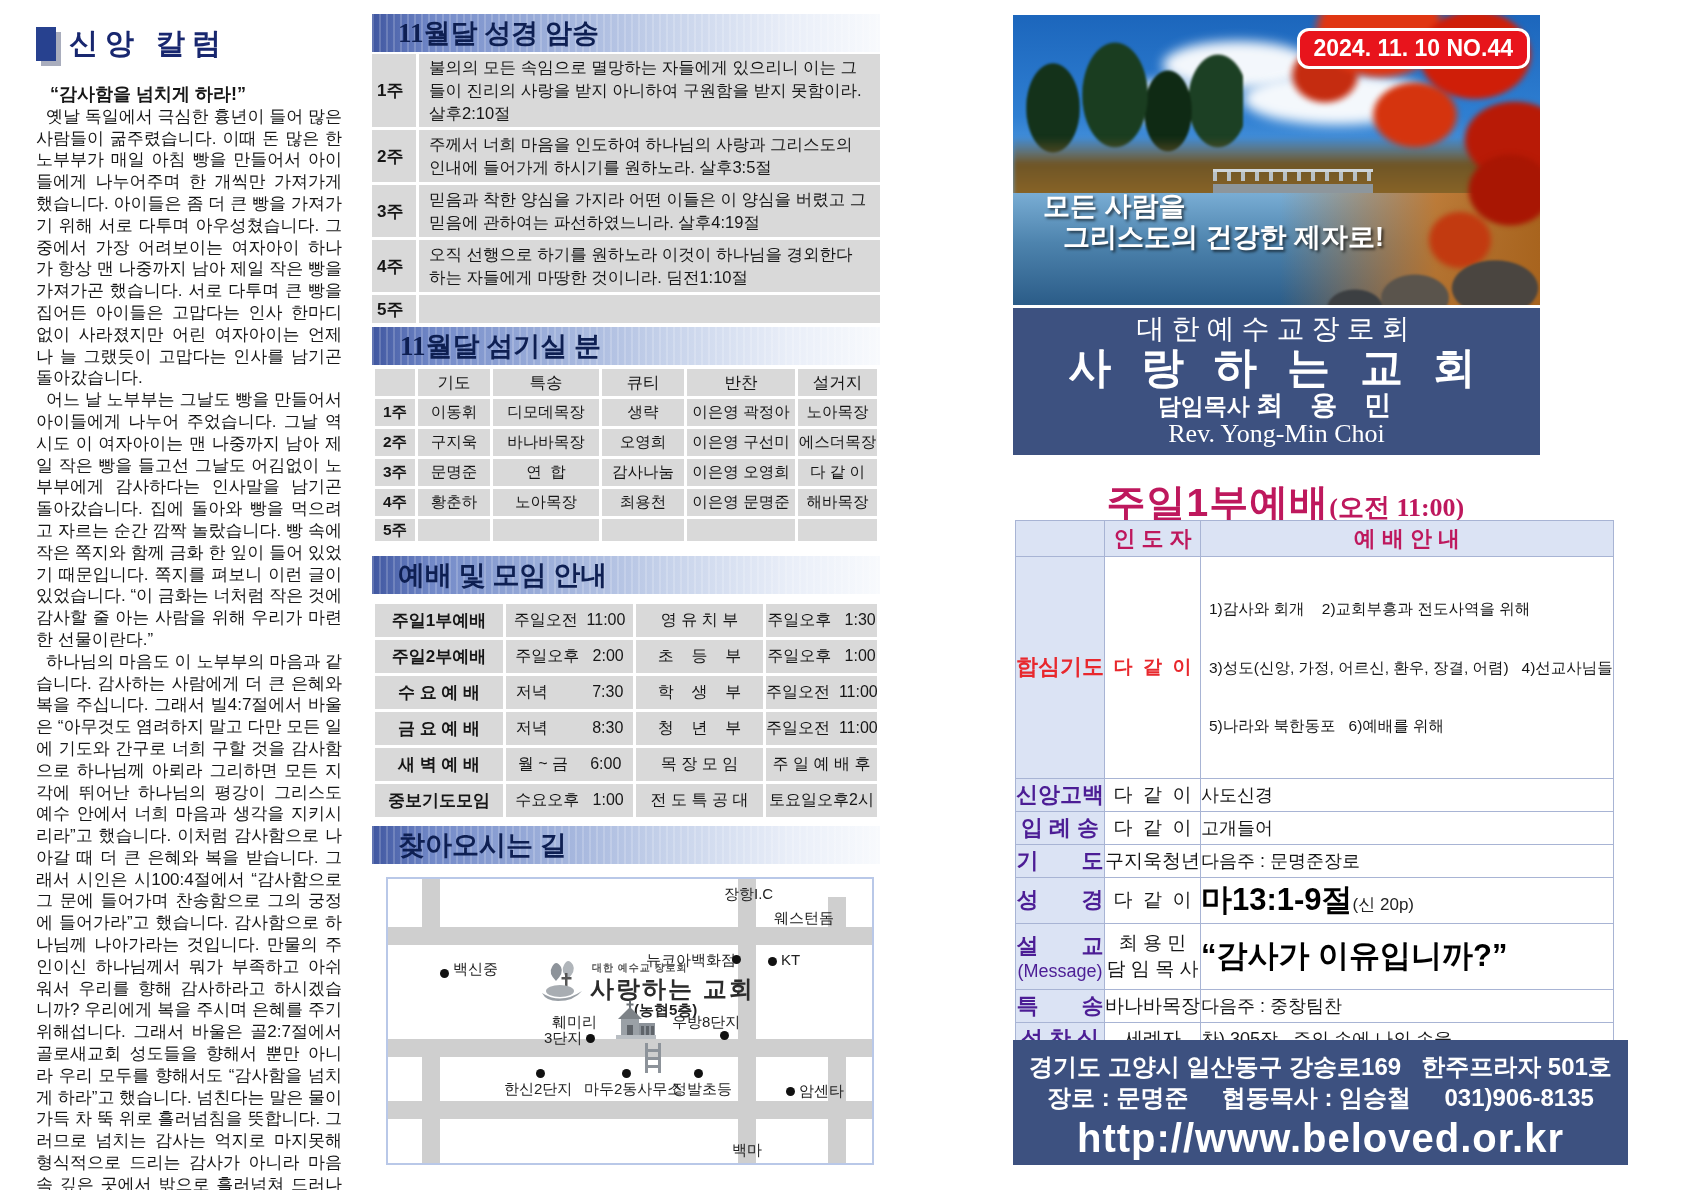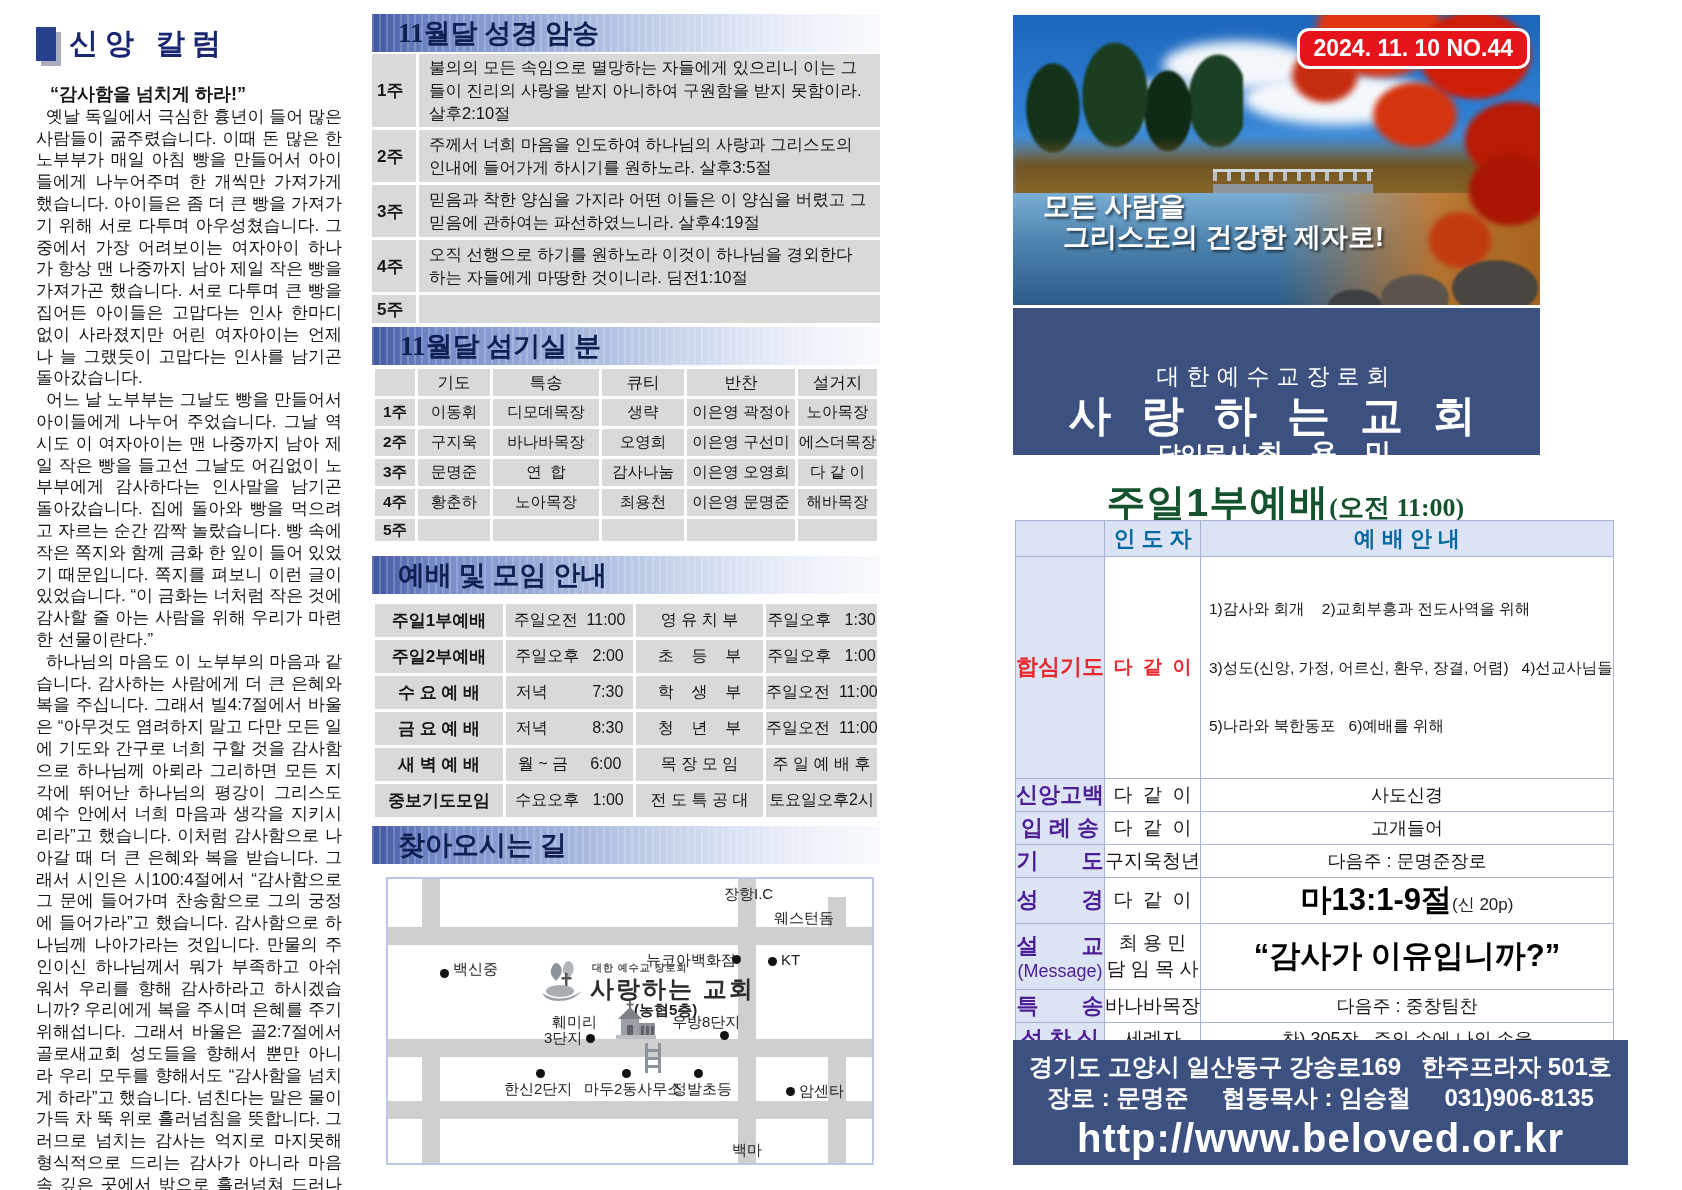--- a/index.html
+++ b/index.html
@@ -87,37 +87,37 @@
      radial-gradient(45px 30px at 40px 75px,#3c3f42 60%,transparent 63%);}
   .badge{position:absolute;right:10px;top:13px;background:#e8141c;color:#fff;font-weight:bold;
          font-size:23px;line-height:23px;padding:6px 14px;border:3px solid #fff;border-radius:12px;
          white-space:pre;}
   .caption{position:absolute;left:30px;top:176px;color:#fff;font-weight:bold;font-size:27px;
            line-height:31px;text-shadow:2px 2px 3px rgba(0,0,0,.65);}
   .caption .c2{margin-left:20px;}
 
   .church-panel{position:absolute;left:1013px;top:308px;width:527px;height:147px;background:#3d5180;
                 color:#fff;text-align:center;box-sizing:border-box;padding-top:8px;}
-  .denom{font-family:"Liberation Serif",serif;font-size:23px;letter-spacing:7px;line-height:26px;margin-top:48px;}
+  .denom{font-family:"Liberation Serif",serif;font-size:28px;letter-spacing:7px;line-height:26px;}
   .cname{font-size:43px;font-weight:bold;letter-spacing:9px;line-height:50px;white-space:pre;}
   .pastor{font-size:23px;font-weight:bold;line-height:27px;white-space:pre;}
   .pastor .pname{font-size:27px;letter-spacing:4px;}
   .pastor-en{font-family:"Liberation Serif",serif;font-size:26px;line-height:28px;}
 
-  .service-title{position:absolute;left:1013px;top:458px;width:527px;text-align:center;color:#14532d;white-space:pre;}
+  .service-title{position:absolute;left:1013px;top:458px;width:527px;text-align:center;color:#be185d;white-space:pre;}
   .service-title .stm{font-size:39px;font-weight:bold;letter-spacing:1px;}
   .service-title .stt{font-size:26px;font-weight:bold;font-family:"Liberation Serif",serif;}
 
   .order-table{position:absolute;left:1015px;top:520px;width:525px;border-collapse:collapse;}
   .order-table td{border:1.5px solid #a8b4d4;padding:0;vertical-align:middle;}
   .order-table .lbl{background:#dbe3f4;color:#4c1d95;font-weight:bold;font-size:22px;
                     text-align:center;white-space:pre;}
-  .order-table .hdr{background:#dbe3f4;color:#0369a1;font-weight:bold;font-size:22px;text-align:center;white-space:pre;}
+  .order-table .hdr{background:#dbe3f4;color:#be185d;font-weight:bold;font-size:22px;text-align:center;white-space:pre;}
   .order-table .leader{font-size:19px;text-align:center;white-space:pre;}
-  .order-table .content{font-size:18px;text-align:center;white-space:pre;}
+  .order-table .content{font-size:18px;white-space:pre;}
   .order-table .red{color:#e8282d;}
   .order-table .multiline{font-size:15.5px;line-height:19.5px;text-align:left;padding:3px 0 3px 8px;white-space:pre;}
   .order-table .bigtxt{font-size:31px;font-weight:bold;color:#000;}
   .order-table .smallnote{font-size:17px;color:#222;font-weight:normal;}
   .order-table .lbl-sub{font-size:18px;font-weight:normal;}
   .yt-cell{display:flex;align-items:center;justify-content:center;gap:7px;}
   .yt-brand{font-size:23px;font-weight:bold;color:#0f172a;}
   .yt-channel{font-size:21px;font-weight:bold;color:#000;}
 
   .footer-panel{position:absolute;left:1013px;top:1040px;width:615px;height:125px;background:#3d5180;

